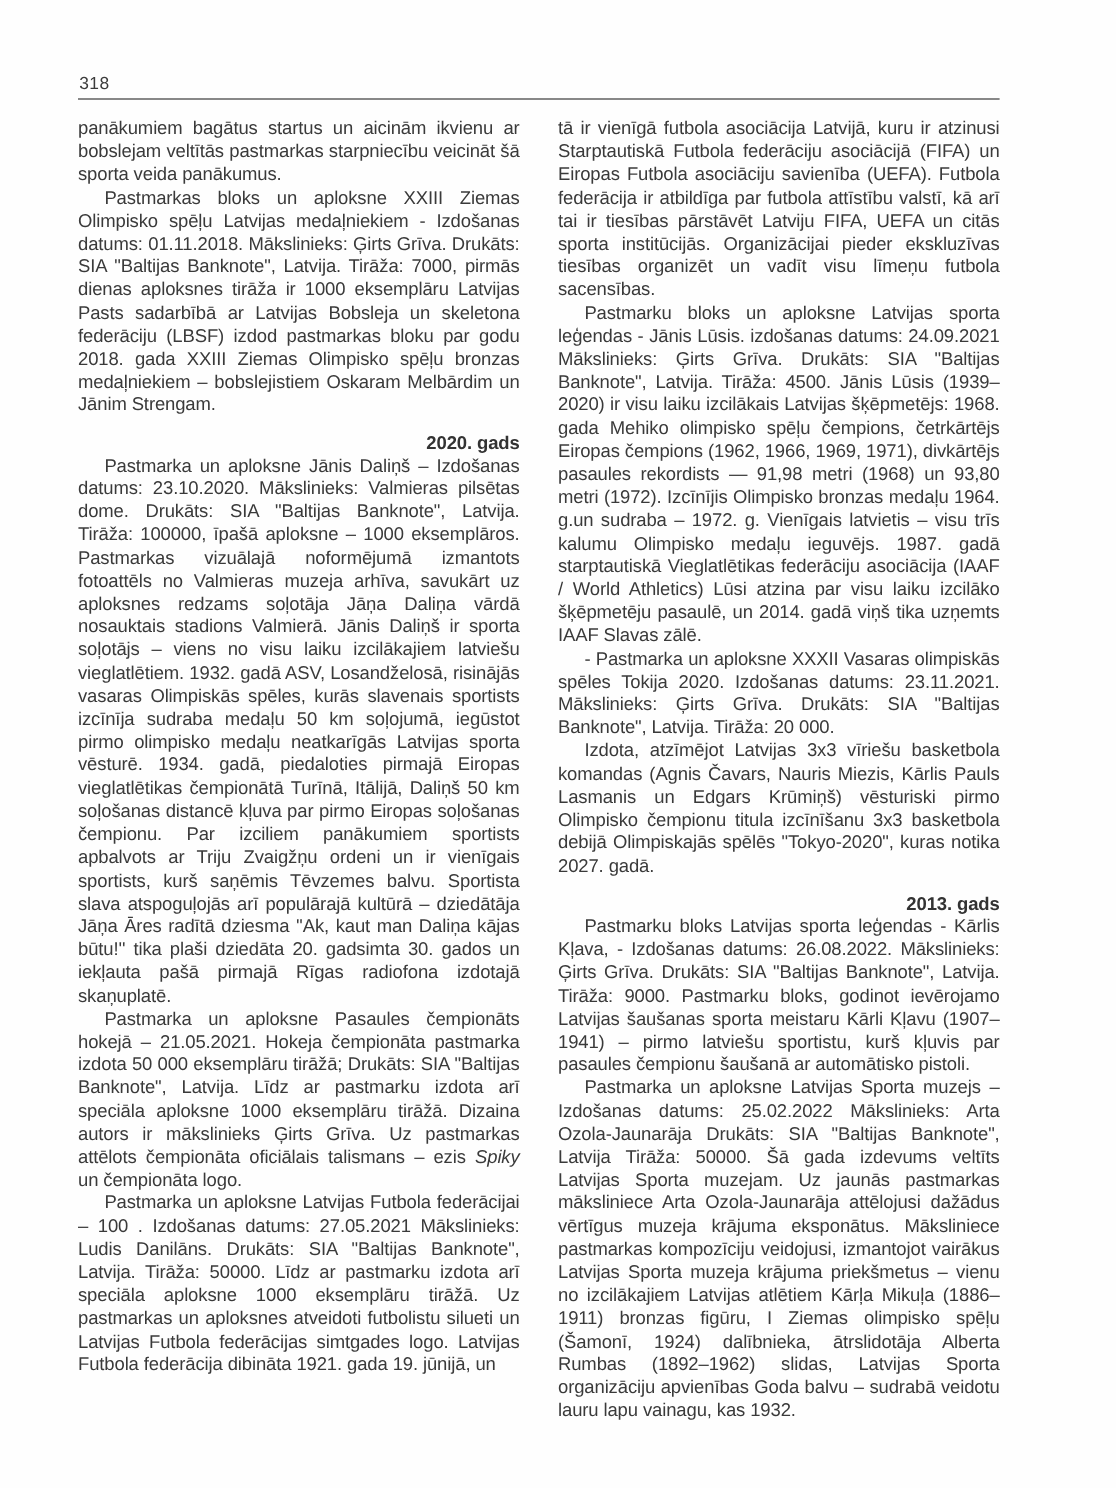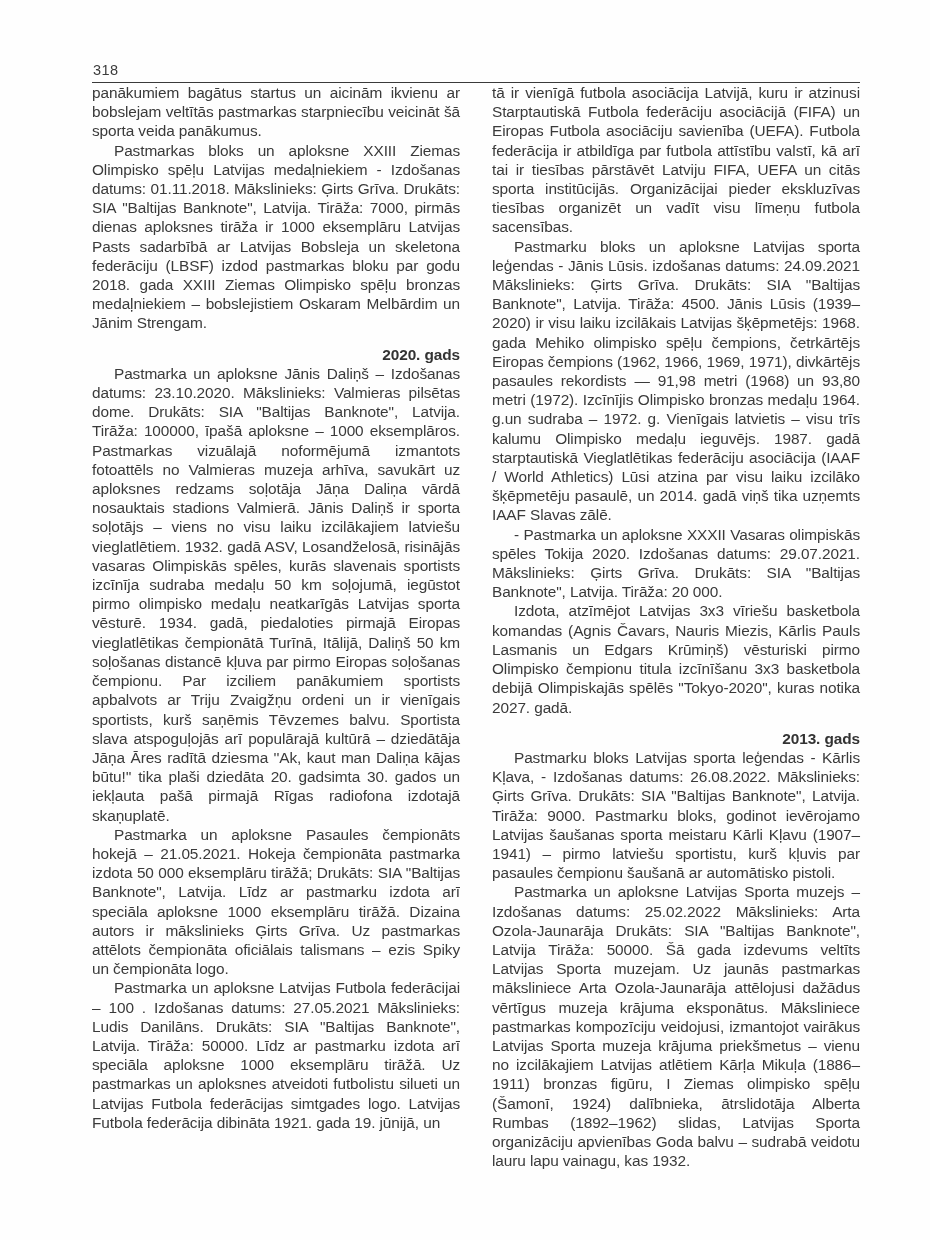--- a/index.html
+++ b/index.html
@@ -15,38 +15,39 @@
     position: relative;
     overflow: hidden;
   }
   .sheet {
     position: absolute;
     inset: 0;
     background: #fefefe;
   }
   .content {
     position: absolute;
-    left: 92px;
+    left: 65px;
     top: 62px;
     width: 768px;
   }
   .page-number {
     font-size: 14.5px;
     letter-spacing: 0.4px;
     color: #3c3c3c;
     margin: 0 0 4px 1px;
   }
   .rule {
     width: 100%;
     height: 0;
     border-bottom: 1.6px solid #3a3a3a;
   }
   .columns {
     display: flex;
     gap: 32px;
+    margin-top: 15px;
   }
   .col {
     width: 368px;
     font-size: 15.4px;
     line-height: 19.2px;
     text-align: justify;
     letter-spacing: -0.1px;
     color: #3a3a3a;
   }
   .col p.para {
@@ -57,20 +58,21 @@
   }
   .col h2.heading {
     font-size: 15.4px;
     line-height: 19.2px;
     font-weight: bold;
     margin: 12px 0 0 0;
     text-align: right;
     color: #333333;
   }
   .italic {
+    font-style: italic;
   }
 </style>
 </head>
 <body>
 
 <div class="sheet">
   <div class="content">
     <div class="page-number">318</div>
     <div class="rule"></div>
     <div class="columns">
@@ -78,21 +80,21 @@
           <p class="para"><span>panākumiem bagātus startus un aicinām ikvienu ar bobslejam veltītās pastmarkas starpniecību veicināt šā sporta veida panākumus.</span></p>
           <p class="para indent"><span>Pastmarkas bloks un aploksne XXIII Ziemas Olimpisko spēļu Latvijas medaļniekiem - Izdošanas datums: 01.11.2018. Mākslinieks: Ģirts Grīva. Drukāts: SIA "Baltijas Banknote", Latvija. Tirāža: 7000, pirmās dienas aploksnes tirāža ir 1000 eksemplāru Latvijas Pasts sadarbībā ar Latvijas Bobsleja un skeletona federāciju (LBSF) izdod pastmarkas bloku par godu 2018. gada XXIII Ziemas Olimpisko spēļu bronzas medaļniekiem – bobslejistiem Oskaram Melbārdim un Jānim Strengam.</span></p>
           <h2 class="heading">2020. gads</h2>
           <p class="para indent"><span>Pastmarka un aploksne Jānis Daliņš – Izdošanas datums: 23.10.2020. Mākslinieks: Valmieras pilsētas dome. Drukāts: SIA "Baltijas Banknote", Latvija. Tirāža: 100000, īpašā aploksne – 1000 eksemplāros. Pastmarkas vizuālajā noformējumā izmantots fotoattēls no Valmieras muzeja arhīva, savukārt uz aploksnes redzams soļotāja Jāņa Daliņa vārdā nosauktais stadions Valmierā. Jānis Daliņš ir sporta soļotājs – viens no visu laiku izcilākajiem latviešu vieglatlētiem. 1932. gadā ASV, Losandželosā, risinājās vasaras Olimpiskās spēles, kurās slavenais sportists izcīnīja sudraba medaļu 50 km soļojumā, iegūstot pirmo olimpisko medaļu neatkarīgās Latvijas sporta vēsturē. 1934. gadā, piedaloties pirmajā Eiropas vieglatlētikas čempionātā Turīnā, Itālijā, Daliņš 50 km soļošanas distancē kļuva par pirmo Eiropas soļošanas čempionu. Par izciliem panākumiem sportists apbalvots ar Triju Zvaigžņu ordeni un ir vienīgais sportists, kurš saņēmis Tēvzemes balvu. Sportista slava atspoguļojās arī populārajā kultūrā – dziedātāja Jāņa Āres radītā dziesma ''Ak, kaut man Daliņa kājas būtu!'' tika plaši dziedāta 20. gadsimta 30. gados un iekļauta pašā pirmajā Rīgas radiofona izdotajā skaņuplatē.</span></p>
           <p class="para indent"><span>Pastmarka un aploksne Pasaules čempionāts hokejā – 21.05.2021. Hokeja čempionāta pastmarka izdota 50 000 eksemplāru tirāžā; Drukāts: SIA "Baltijas Banknote", Latvija. Līdz ar pastmarku izdota arī speciāla aploksne 1000 eksemplāru tirāžā. Dizaina autors ir mākslinieks Ģirts Grīva. Uz pastmarkas attēlots čempionāta oficiālais talismans – ezis </span><span class="italic">Spiky</span><span> un čempionāta logo.</span></p>
           <p class="para indent"><span>Pastmarka un aploksne Latvijas Futbola federācijai – 100 . Izdošanas datums: 27.05.2021 Mākslinieks: Ludis Danilāns. Drukāts: SIA "Baltijas Banknote", Latvija. Tirāža: 50000. Līdz ar pastmarku izdota arī speciāla aploksne 1000 eksemplāru tirāžā. Uz pastmarkas un aploksnes atveidoti futbolistu silueti un Latvijas Futbola federācijas simtgades logo. Latvijas Futbola federācija dibināta 1921. gada 19. jūnijā, un</span></p>
         </div>
       <div class="col">
           <p class="para"><span>tā ir vienīgā futbola asociācija Latvijā, kuru ir atzinusi Starptautiskā Futbola federāciju asociācijā (FIFA) un Eiropas Futbola asociāciju savienība (UEFA). Futbola federācija ir atbildīga par futbola attīstību valstī, kā arī tai ir tiesības pārstāvēt Latviju FIFA, UEFA un citās sporta institūcijās. Organizācijai pieder ekskluzīvas tiesības organizēt un vadīt visu līmeņu futbola sacensības.</span></p>
           <p class="para indent"><span>Pastmarku bloks un aploksne Latvijas sporta leģendas - Jānis Lūsis. izdošanas datums: 24.09.2021 Mākslinieks: Ģirts Grīva. Drukāts: SIA "Baltijas Banknote", Latvija. Tirāža: 4500. Jānis Lūsis (1939–2020) ir visu laiku izcilākais Latvijas šķēpmetējs: 1968. gada Mehiko olimpisko spēļu čempions, četrkārtējs Eiropas čempions (1962, 1966, 1969, 1971), divkārtējs pasaules rekordists — 91,98 metri (1968) un 93,80 metri (1972). Izcīnījis Olimpisko bronzas medaļu 1964. g.un sudraba – 1972. g. Vienīgais latvietis – visu trīs kalumu Olimpisko medaļu ieguvējs. 1987. gadā starptautiskā Vieglatlētikas federāciju asociācija (IAAF / World Athletics) Lūsi atzina par visu laiku izcilāko šķēpmetēju pasaulē, un 2014. gadā viņš tika uzņemts IAAF Slavas zālē.</span></p>
-          <p class="para indent"><span>- Pastmarka un aploksne XXXII Vasaras olimpiskās spēles Tokija 2020. Izdošanas datums: 29.07.2021. Mākslinieks: Ģirts Grīva. Drukāts: SIA "Baltijas Banknote", Latvija. Tirāža: 20 000.</span></p>
+          <p class="para indent"><span>- Pastmarka un aploksne XXXII Vasaras olimpiskās spēles Tokija 2020. Izdošanas datums: 23.11.2021. Mākslinieks: Ģirts Grīva. Drukāts: SIA "Baltijas Banknote", Latvija. Tirāža: 20 000.</span></p>
           <p class="para indent"><span>Izdota, atzīmējot Latvijas 3x3 vīriešu basketbola komandas (Agnis Čavars, Nauris Miezis, Kārlis Pauls Lasmanis un Edgars Krūmiņš) vēsturiski pirmo Olimpisko čempionu titula izcīnīšanu 3x3 basketbola debijā Olimpiskajās spēlēs "Tokyo-2020", kuras notika 2027. gadā.</span></p>
           <h2 class="heading">2013. gads</h2>
           <p class="para indent"><span>Pastmarku bloks Latvijas sporta leģendas - Kārlis Kļava, - Izdošanas datums: 26.08.2022. Mākslinieks: Ģirts Grīva. Drukāts: SIA "Baltijas Banknote", Latvija. Tirāža: 9000. Pastmarku bloks, godinot ievērojamo Latvijas šaušanas sporta meistaru Kārli Kļavu (1907–1941) – pirmo latviešu sportistu, kurš kļuvis par pasaules čempionu šaušanā ar automātisko pistoli.</span></p>
           <p class="para indent"><span>Pastmarka un aploksne Latvijas Sporta muzejs – Izdošanas datums: 25.02.2022 Mākslinieks: Arta Ozola-Jaunarāja Drukāts: SIA "Baltijas Banknote", Latvija Tirāža: 50000. Šā gada izdevums veltīts Latvijas Sporta muzejam. Uz jaunās pastmarkas māksliniece Arta Ozola-Jaunarāja attēlojusi dažādus vērtīgus muzeja krājuma eksponātus. Māksliniece pastmarkas kompozīciju veidojusi, izmantojot vairākus Latvijas Sporta muzeja krājuma priekšmetus – vienu no izcilākajiem Latvijas atlētiem Kārļa Mikuļa (1886–1911) bronzas figūru, I Ziemas olimpisko spēļu (Šamonī, 1924) dalībnieka, ātrslidotāja Alberta Rumbas (1892–1962) slidas, Latvijas Sporta organizāciju apvienības Goda balvu – sudrabā veidotu lauru lapu vainagu, kas 1932.</span></p>
         </div>
     </div>
   </div>
 </div>
 
 </body></html>

